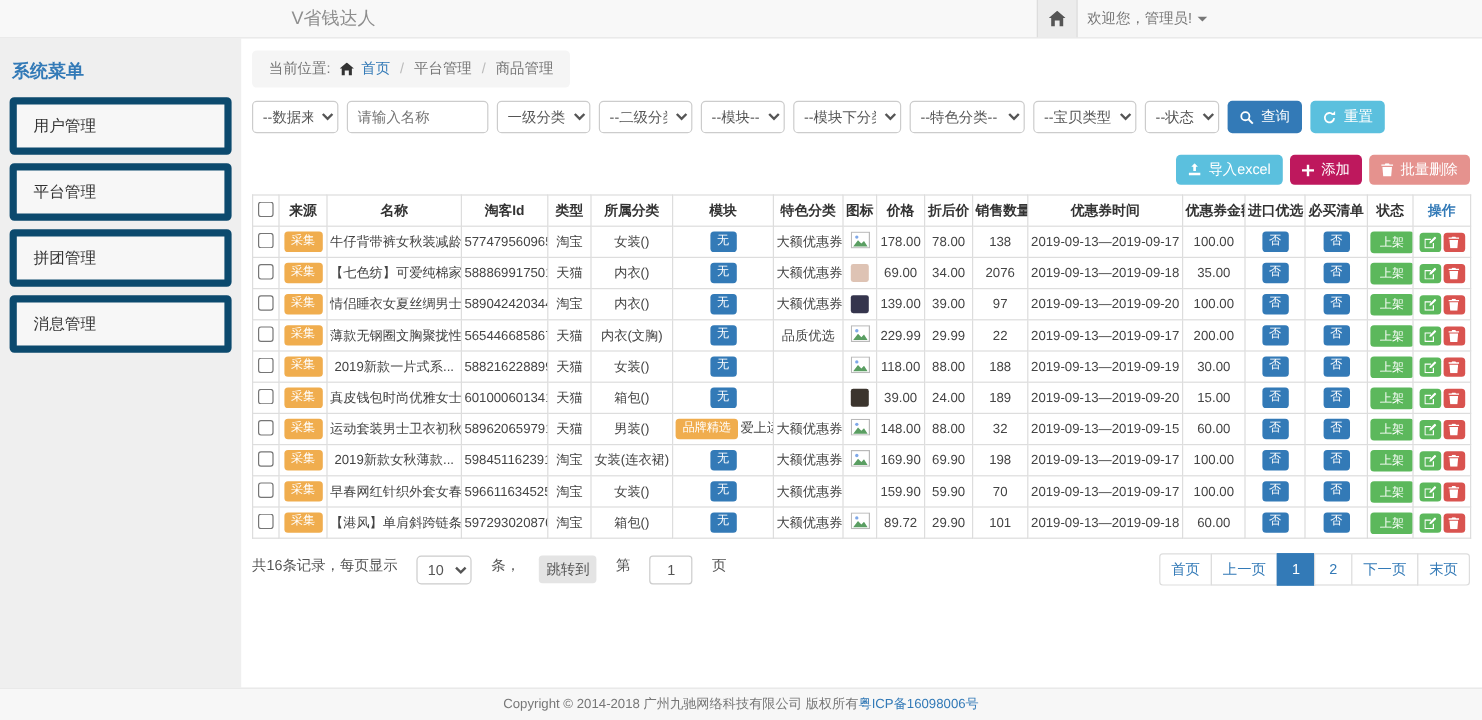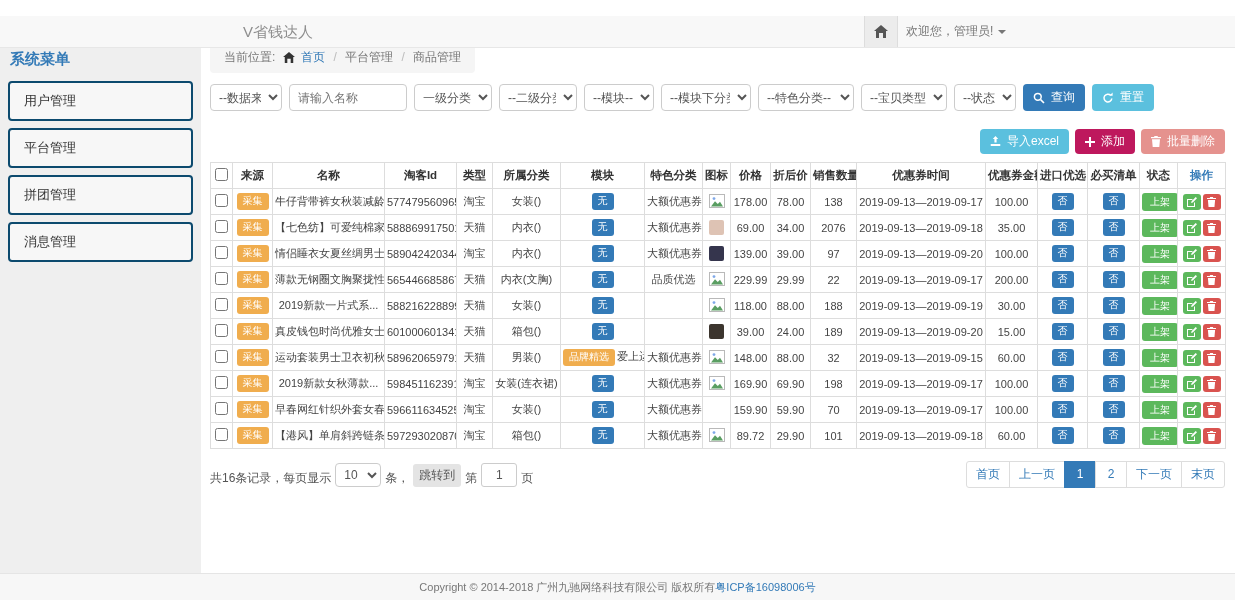--- a/index.html
+++ b/index.html
@@ -1,30 +1,30 @@
 <!DOCTYPE html>
 <html><head>
 <meta charset="utf-8">
 <style>
   *{box-sizing:border-box;margin:0;padding:0}
   html,body{background:#fff}
   body{font-family:"Liberation Sans","DejaVu Sans",sans-serif;font-size:12px;color:#333}
   .app{position:relative;width:1235px;height:600px;background:#fff;overflow:hidden}
 
   
-  .topbar{position:absolute;top:16px;left:0;right:0;height:32px;background:#f8f8f8;border-bottom:1px solid #e7e7e7;z-index:4}
+  .topbar{position:absolute;top:0;left:0;right:0;height:32px;background:#f8f8f8;border-bottom:1px solid #e7e7e7;z-index:4}
   .topbar-title{position:absolute;left:243px;top:0;line-height:31px;font-size:15px;color:#8e8e8e}
   .home-btn{position:absolute;left:864px;top:0;width:34px;height:31px;background:#ececec;border-left:1px solid #ddd;border-right:1px solid #ddd;display:flex;align-items:center;justify-content:center;cursor:pointer}
   .welcome{position:absolute;left:906px;top:0;line-height:31px;color:#777;cursor:pointer}
   .caret{display:inline-block;width:0;height:0;border-left:4px solid transparent;border-right:4px solid transparent;border-top:4px solid #777;margin-left:5px;vertical-align:middle}
 
   
   .sidebar-region{position:absolute;left:0;top:32px;width:201px;height:541px;background:#efefef;padding:6px 8px;overflow:hidden;z-index:1}
   .sidebar-title{color:#337ab7;font-size:15px;font-weight:bold;margin:12px 0 12px 2px}
-  .panel{background:#f7f7f7;border:2px solid #0c4a6e;border-radius:4px;margin-bottom:7px}
+  .panel{background:#f7f7f7;border:6px solid #0c4a6e;border-radius:4px;margin-bottom:7px}
   .panel-heading{padding:9px 14px;font-size:13px;color:#333;cursor:pointer}
   .submenu{background:#fff;border-top:1px solid #ddd;border-radius:0 0 4px 4px;padding:2px 0;list-style:none}
   .submenu li{padding:5px 14px;color:#337ab7;font-size:12px;cursor:pointer;border-bottom:1px dotted #f0f0f0}
   .submenu li:last-child{border-bottom:none}
   .submenu li.active{background:#fbe2b5;border-radius:4px;margin:0 5px;padding:5px 9px;color:#666;border-bottom:none}
 
   
   .main{position:absolute;left:210px;top:42px;width:1015px;z-index:2}
   .breadcrumb{display:inline-block;background:#f5f5f5;border-radius:4px;padding:7px 14px;color:#777;font-size:12px}
   .breadcrumb .link{color:#337ab7;cursor:pointer}
@@ -60,21 +60,21 @@
   .op-edit{background:#5cb85c}
   .op-del{background:#d9534f}
   .module-brand-text{margin-left:2px;color:#444}
 
   .thumb{display:inline-block;width:15px;height:15px;vertical-align:middle;border-radius:2px}
   .thumb-pink{background:#dec3b4}
   .thumb-dark{background:#35354d}
   .thumb-bag{background:#3c352e}
 
   .pagination-row{display:flex;justify-content:space-between;align-items:center;margin-top:12px;color:#555}
-  .page-left{display:flex;align-items:flex-end;gap:4px}
+  .page-left{display:flex;align-items:flex-start;gap:16px}
   .per-page{height:24px;width:46px}
   .jump-chip{background:#e4e4e4;padding:3px 6px;border-radius:3px;cursor:pointer;color:#555}
   .jump-input{width:36px;height:24px;text-align:center;border:1px solid #ccc;border-radius:3px;font-family:inherit;font-size:12px;color:#555}
   .pager{display:flex}
   .pager .pg{min-width:32px;height:27px;line-height:25px;padding:0 9px;border:1px solid #ddd;color:#337ab7;cursor:pointer;background:#fff;text-align:center;margin-left:-1px}
   .pg.first{border-radius:3px 0 0 3px;margin-left:0}
   .pg.last{border-radius:0 3px 3px 0}
   .pg.active{background:#337ab7;color:#fff;border-color:#337ab7}
 
   .footer{position:absolute;left:0;right:0;bottom:0;height:27px;background:#f7f7f7;border-top:1px solid #e5e5e5;text-align:center;line-height:26px;font-size:11px;color:#777;z-index:6}

